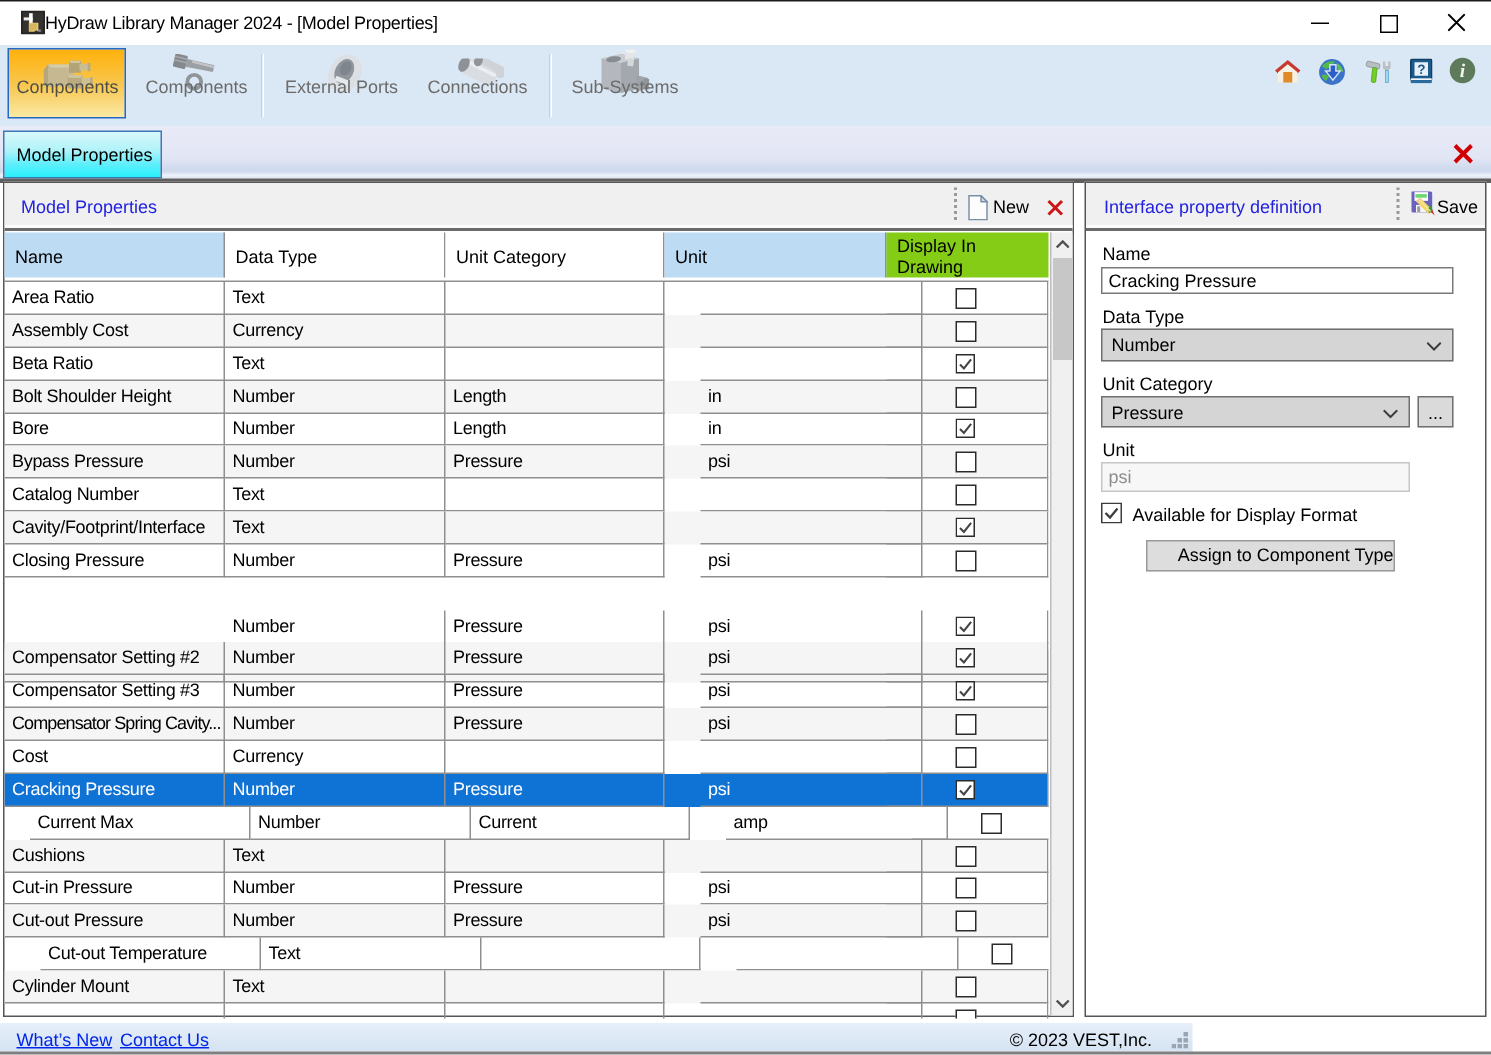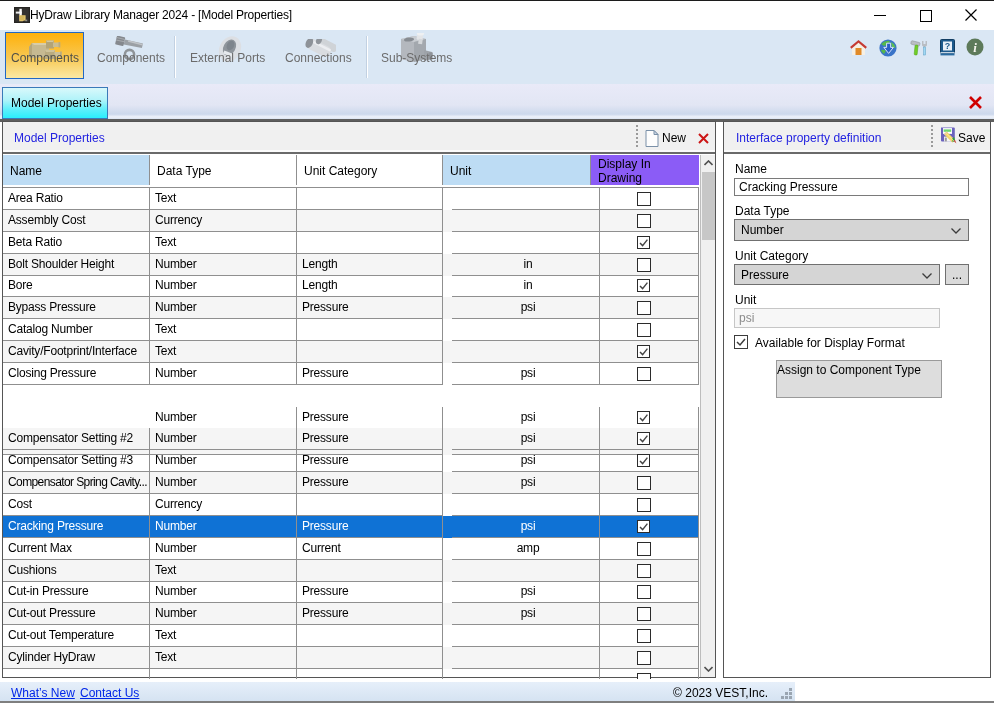--- a/index.html
+++ b/index.html
@@ -36,21 +36,21 @@
   #tblbody{left:0;top:66px;width:696px;height:491px;overflow:hidden;}
   .row{position:absolute;left:0;width:696px;height:22px;}
   .row.alt{background:#f5f5f5;}
   .row.sel{background:#0f72d5;color:#fff;}
   .cell{position:absolute;top:0;height:22px;line-height:21px;padding-left:5px;
         border-right:1px solid #8f8f8f;border-bottom:1px solid #8f8f8f;box-sizing:border-box;
         white-space:nowrap;overflow:hidden;letter-spacing:-0.2px;}
   .c0{left:0;width:147px;}
   .c1{left:147px;width:147px;}
   .c2{left:294px;width:146px;}
-  .c3{left:449px;width:148px;text-align:center;}
+  .c3{left:464px;width:148px;}
   .c4{left:588px;width:108px;text-align:left;}
   .cbx{position:absolute;left:46px;top:4px;width:12px;height:12px;background:#fff;border:1px solid #2b2b2b;}
   .chk{position:absolute;left:46px;top:4px;width:14px;height:14px;}
   
   #vsb{left:697px;top:33px;width:15px;height:522px;background:#f0f0f0;border-left:1px solid #bdbdbd;box-sizing:border-box;}
   #vsbthumb{left:1px;top:17px;width:13px;height:68px;background:#c7c7c7;}
   
   .field{border:1px solid #7a7a7a;background:#fff;box-sizing:border-box;line-height:16px;padding-left:4px;}
   .combo{border:1px solid #707070;background:#d5d5d5;box-sizing:border-box;line-height:20px;padding-left:6px;}
   
@@ -206,21 +206,21 @@
       </div>
       <div class="abs hcell" style="left:147px;width:147px;background:#fff;">
         <span class="hlab">Data Type</span>
       </div>
       <div class="abs hcell" style="left:294px;width:146px;background:#fff;">
         <span class="hlab">Unit Category</span>
       </div>
       <div class="abs hcell" style="left:440px;width:148px;background:#bddcf4;">
         <span class="hlab">Unit</span>
       </div>
-      <div class="abs hcell" style="left:588px;width:108px;background:#8b5cf6;border-right:none;">
+      <div class="abs hcell" style="left:588px;width:108px;background:#84cc16;border-right:none;">
         <span class="hlab" style="top:2px;line-height:14px;">Display In<br>Drawing</span>
       </div>
     </div>
 
     <div class="abs" id="tblbody">
       <div class="row" style="top:0px;">
         <div class="cell c0">Area Ratio</div>
         <div class="cell c1">Text</div>
         <div class="cell c2"></div>
         <div class="cell c3"></div>
@@ -379,21 +379,21 @@
         <div class="cell c1">Number</div>
         <div class="cell c2">Pressure</div>
         <div class="cell c3">psi</div>
         <div class="cell c4">
           <svg class="chk" viewBox="0 0 14 14">
             <rect x="0.5" y="0.5" width="12" height="12" fill="#fff" stroke="#2b2b2b"></rect>
             <path d="M3 7 L5.6 9.6 L10.4 3.6" stroke="#444" stroke-width="1.4" fill="none"></path>
           </svg>
         </div>
       </div>
-      <div class="row" style="top:350px;">
+      <div class="row" style="top:350px;margin-left:17px;">
         <div class="cell c0">Current Max</div>
         <div class="cell c1">Number</div>
         <div class="cell c2">Current</div>
         <div class="cell c3">amp</div>
         <div class="cell c4">
           <span class="cbx"></span>
         </div>
       </div>
       <div class="row alt" style="top:372px;">
         <div class="cell c0">Cushions</div>
@@ -415,31 +415,31 @@
       </div>
       <div class="row alt" style="top:415px;">
         <div class="cell c0">Cut-out Pressure</div>
         <div class="cell c1">Number</div>
         <div class="cell c2">Pressure</div>
         <div class="cell c3">psi</div>
         <div class="cell c4">
           <span class="cbx"></span>
         </div>
       </div>
-      <div class="row" style="top:437px;">
+      <div class="row" style="top:437px;margin-left:24px;">
         <div class="cell c0">Cut-out Temperature</div>
         <div class="cell c1">Text</div>
         <div class="cell c2"></div>
         <div class="cell c3"></div>
         <div class="cell c4">
           <span class="cbx"></span>
         </div>
       </div>
       <div class="row alt" style="top:459px;">
-        <div class="cell c0">Cylinder HyDraw</div>
+        <div class="cell c0">Cylinder Mount</div>
         <div class="cell c1">Text</div>
         <div class="cell c2"></div>
         <div class="cell c3"></div>
         <div class="cell c4">
           <span class="cbx"></span>
         </div>
       </div>
       <div class="row" style="top:481px;">
         <div class="cell c0"></div>
         <div class="cell c1"></div>
@@ -495,21 +495,21 @@
       </svg>
     </div>
     <div class="abs combo" style="left:221px;top:142px;width:24px;height:21px;text-align:center;padding-left:0;background:#dadada;">...</div>
     <div class="abs" style="left:11px;top:171px;">Unit</div>
     <div class="abs field" style="left:10px;top:186px;width:206px;height:20px;border-color:#c6c6c6;background:#f7f7f7;color:#8c8c8c;line-height:18px;">psi</div>
     <svg class="abs" style="left:10px;top:213px;" width="14" height="14" viewBox="0 0 14 14">
       <rect x="0.5" y="0.5" width="13" height="13" fill="#fff" stroke="#3c3c3c"></rect>
       <path d="M3 7 L6 10 L11 4" stroke="#3c3c3c" stroke-width="1.5" fill="none"></path>
     </svg>
     <div class="abs" style="left:31px;top:214px;">Available for Display Format</div>
-    <div class="abs" style="left:52px;top:238px;width:166px;height:38px;background:#ddd;border:1px solid #9a9a9a;box-sizing:border-box;text-align:left;line-height:19px;">Assign to Component Type</div>
+    <div class="abs" style="left:40px;top:238px;width:166px;height:21px;background:#ddd;border:1px solid #9a9a9a;box-sizing:border-box;text-align:right;line-height:19px;">Assign to Component Type</div>
   </div>
 
   <div class="abs" id="statusbar">
     <div class="abs" style="left:11px;top:4px;color:#0026e8;text-decoration:underline;">What’s New</div>
     <div class="abs" style="left:80px;top:4px;color:#0026e8;text-decoration:underline;">Contact Us</div>
     <div class="abs" style="right:27px;top:4px;">© 2023 VEST,Inc.</div>
     <svg class="abs" style="right:3px;top:6px;" width="11" height="11" viewBox="0 0 11 11">
       <g fill="#9aa5b1">
         <rect x="8" y="0" width="3" height="3"></rect>
         <rect x="8" y="4" width="3" height="3"></rect>

